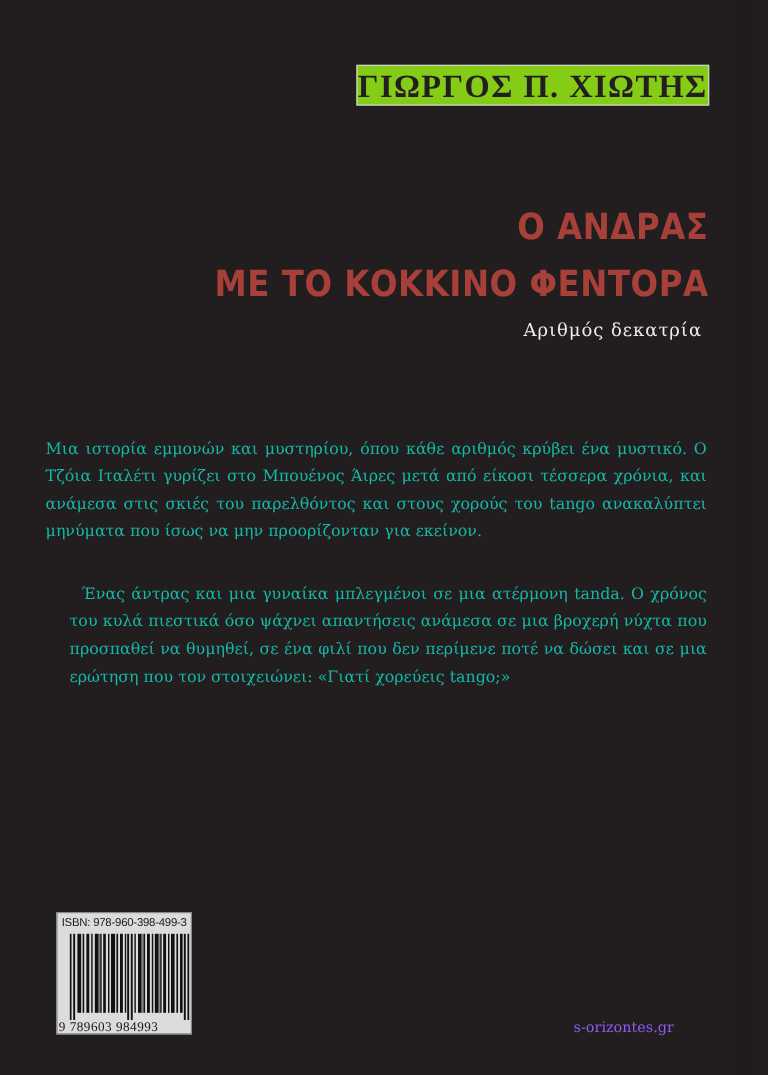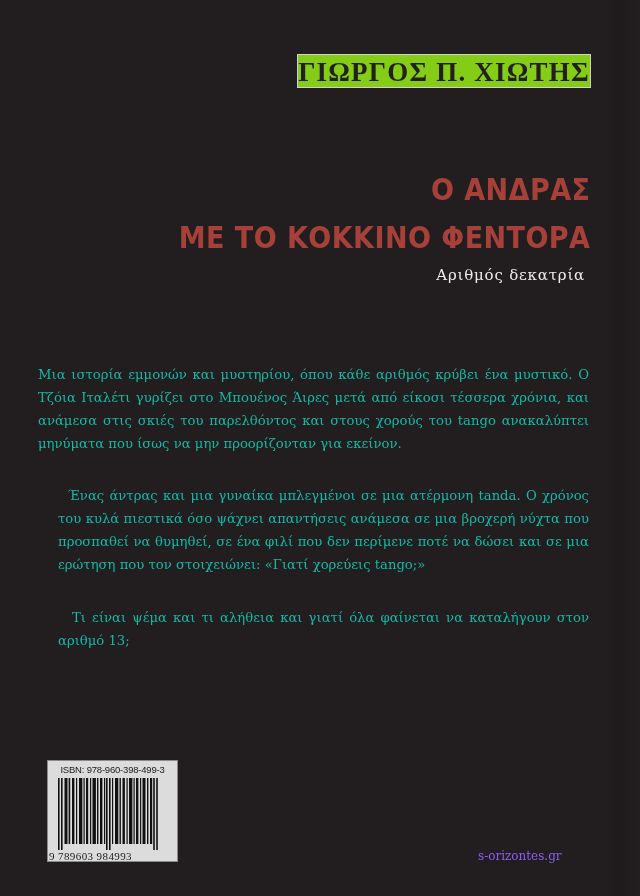--- a/index.html
+++ b/index.html
@@ -59,21 +59,21 @@
     font-size:13.2px;
     line-height:23px;
     color:#14b8a6;
     text-align:justify;
   }
   .blurb p { margin:0; }
   .blurb p + p { margin-top:29px;margin-left:20px; }
   .blurb .p2 { text-indent:10px; }
   .blurb .p3 { text-indent:14px; margin-top:30px; }
   .barcode-box {
-    position:absolute; left:47px; top:760px; width:131px; height:102px;
+    position:absolute; left:47px; top:760px; width:113px; height:102px;
     background:#dcdcdc;
     border:1px solid #8a8a8a;
     box-sizing:border-box;
   }
   .isbn-label {
     position:absolute; left:0; right:0; top:3px;
     text-align:center;
     font-family:"Liberation Sans", sans-serif;
     font-size:9.5px;
     color:#1a1a1a;
@@ -136,21 +136,20 @@
   <div class="title">
     <span class="title-line">Ο ΑΝΔΡΑΣ</span>
     <span class="title-line">ΜΕ ΤΟ ΚΟΚΚΙΝΟ ΦΕΝΤΟΡΑ</span>
   </div>
 
   <div class="subtitle">Αριθμός δεκατρία</div>
 
   <div class="blurb">
     <p class="p1">Μια ιστορία εμμονών και μυστηρίου, όπου κάθε αριθμός κρύβει ένα μυστικό. Ο Τζόια Ιταλέτι γυρίζει στο Μπουένος Άιρες μετά από είκοσι τέσσερα χρόνια, και ανάμεσα στις σκιές του παρελθόντος και στους χορούς του tango ανακαλύπτει μηνύματα που ίσως να μην προορίζονταν για εκείνον.</p>
     <p class="p2">Ένας άντρας και μια γυναίκα μπλεγμένοι σε μια ατέρμονη tanda. Ο χρόνος του κυλά πιεστικά όσο ψάχνει απαντήσεις ανάμεσα σε μια βροχερή νύχτα που προσπαθεί να θυμηθεί, σε ένα φιλί που δεν περίμενε ποτέ να δώσει και σε μια ερώτηση που τον στοιχειώνει: «Γιατί χορεύεις tango;»</p>
-    <p class="p3">Τι είναι ψέμα και τι αλήθεια και γιατί όλα φαίνεται να καταλήγουν στον αριθμό 13;</p>
   </div>
 
   <div class="barcode-box">
     <div class="isbn-label">ISBN: 978-960-398-499-3</div>
     <svg class="bars" viewBox="0 0 100 72" preserveAspectRatio="none">
       <g fill="#111">
         <rect x="0" y="0" width="1.6" height="72"></rect>
         <rect x="3" y="0" width="1.6" height="72"></rect>
         <rect x="6.5" y="0" width="3" height="66"></rect>
         <rect x="11" y="0" width="1.2" height="66"></rect>

